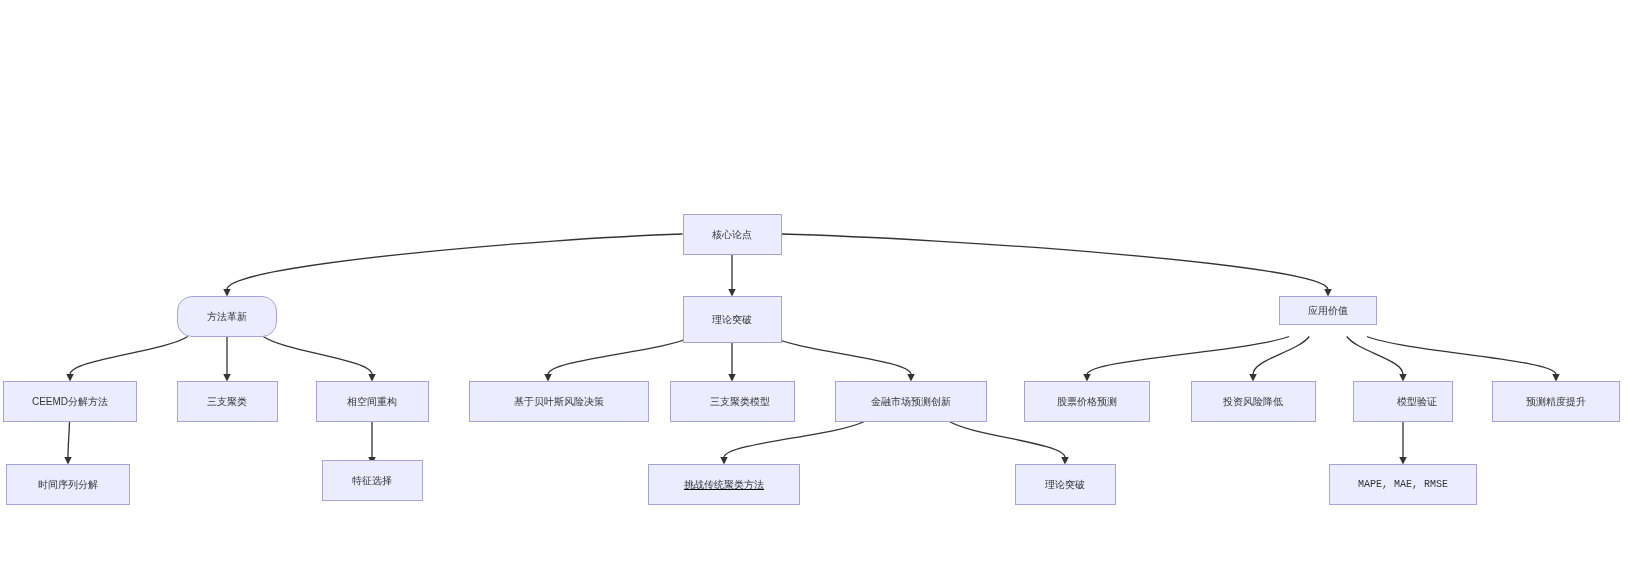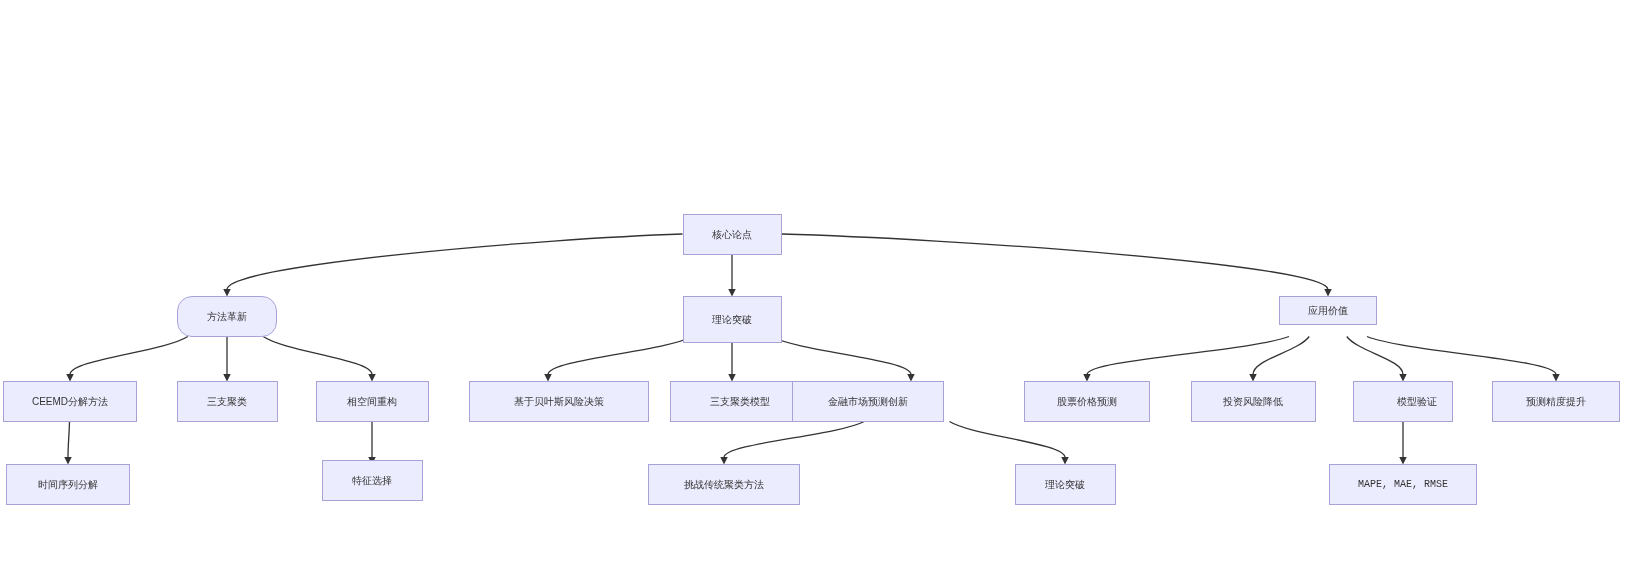--- a/index.html
+++ b/index.html
@@ -94,42 +94,42 @@
       </div>
       <div class="node" style="left: 315.5px; top: 380.5px; width: 113px; height: 41px;">
         <span>相空间重构</span>
       </div>
       <div class="node" style="left: 469px; top: 380.5px; width: 180px; height: 41px;">
         <span>基于贝叶斯风险决策</span>
       </div>
       <div class="node" style="left: 669.5px; top: 380.5px; width: 125px; height: 41px; padding-left: 16px;">
         <span>三支聚类模型</span>
       </div>
-      <div class="node" style="left: 792px; top: 380.5px; width: 152px; height: 41px;">
+      <div class="node" style="left: 835px; top: 380.5px; width: 152px; height: 41px;">
         <span>金融市场预测创新</span>
       </div>
       <div class="node" style="left: 1024px; top: 380.5px; width: 126px; height: 41px;">
         <span>股票价格预测</span>
       </div>
       <div class="node" style="left: 1190.5px; top: 380.5px; width: 125px; height: 41px;">
         <span>投资风险降低</span>
       </div>
       <div class="node" style="left: 1353px; top: 380.5px; width: 100px; height: 41px; padding-left: 28px;">
         <span>模型验证</span>
       </div>
       <div class="node" style="left: 1492px; top: 380.5px; width: 128px; height: 41px;">
         <span>预测精度提升</span>
       </div>
       <div class="node" style="left: 6px; top: 463.5px; width: 124px; height: 41px;">
         <span>时间序列分解</span>
       </div>
       <div class="node" style="left: 321.5px; top: 460px; width: 101px; height: 41px;">
         <span>特征选择</span>
       </div>
-      <div class="node" style="left: 648px; top: 463.5px; width: 152px; height: 41px;">
+      <div class="node" style="left: 648px; top: 463.5px; width: 152px; height: 41px; text-decoration: underline;">
         <span>挑战传统聚类方法</span>
       </div>
       <div class="node" style="left: 1014.5px; top: 463.5px; width: 101px; height: 41px;">
         <span>理论突破</span>
       </div>
       <div class="node" style="left: 1329px; top: 463.5px; width: 148px; height: 41px; font-family: Liberation Mono, monospace;">
         <span>MAPE, MAE, RMSE</span>
       </div>
     </div>
 </div>

